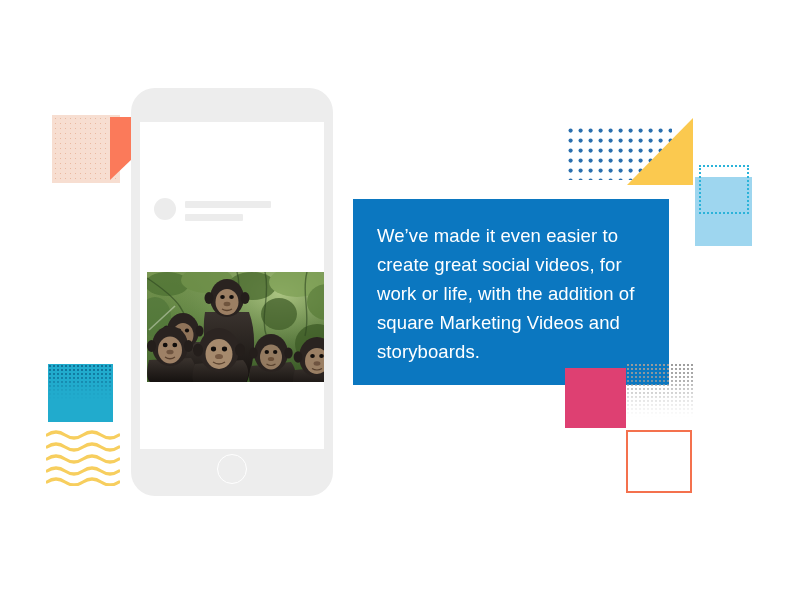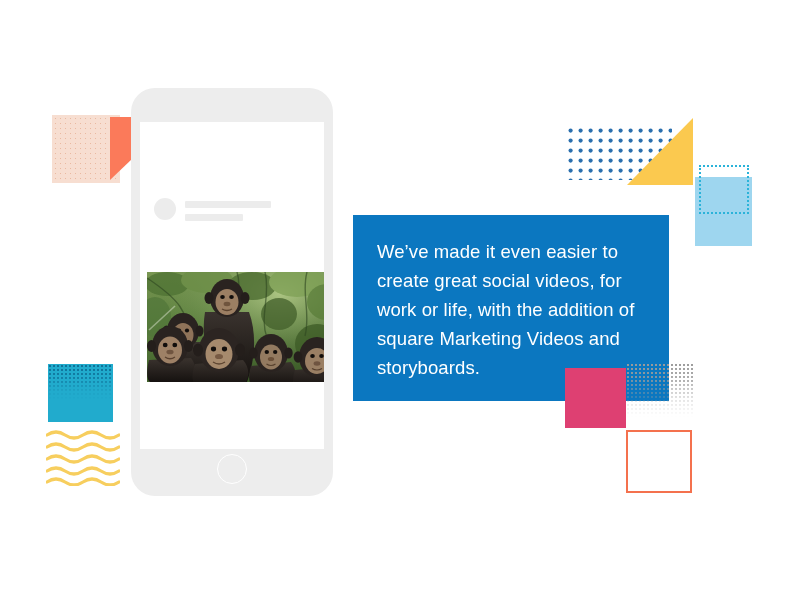--- a/index.html
+++ b/index.html
@@ -141,21 +141,20 @@
     width: 50px; height: 49px;
     border: 2.5px dotted #2bb3d9;
     box-sizing: border-box;
   }
 
   
   #blue-callout {
     left: 353px; top: 199px;
     width: 316px; height: 186px;
     background: #0b77c0;
-    margin-top: 16px;
   }
   #callout-text {
     position: absolute;
     left: 24px; top: 22px;
     width: 274px;
     color: #ffffff;
     font-size: 18.5px;
     line-height: 29px;
     font-family: "Liberation Sans", sans-serif;
     font-weight: 400;

